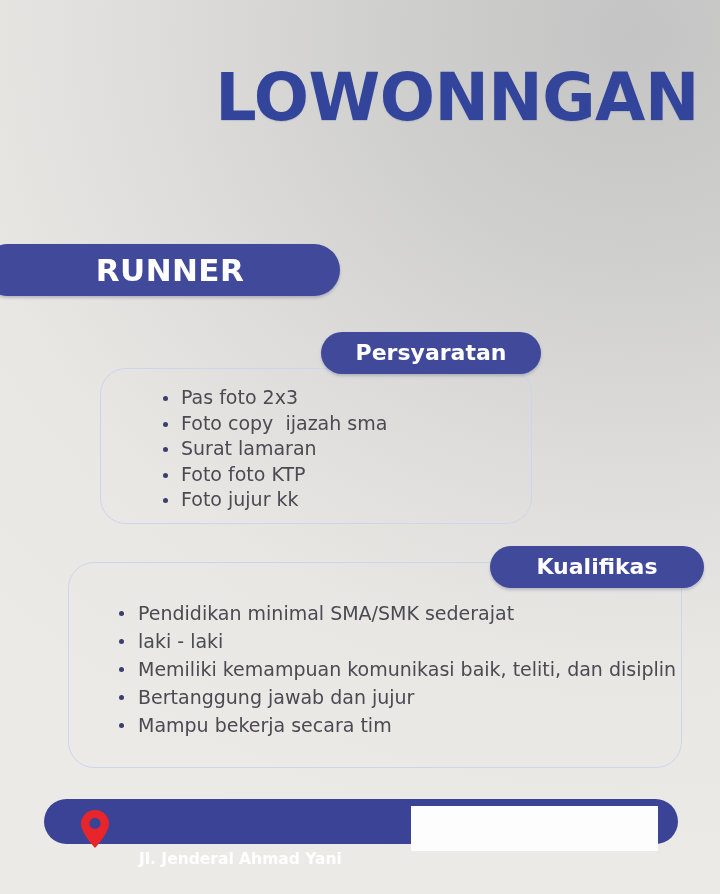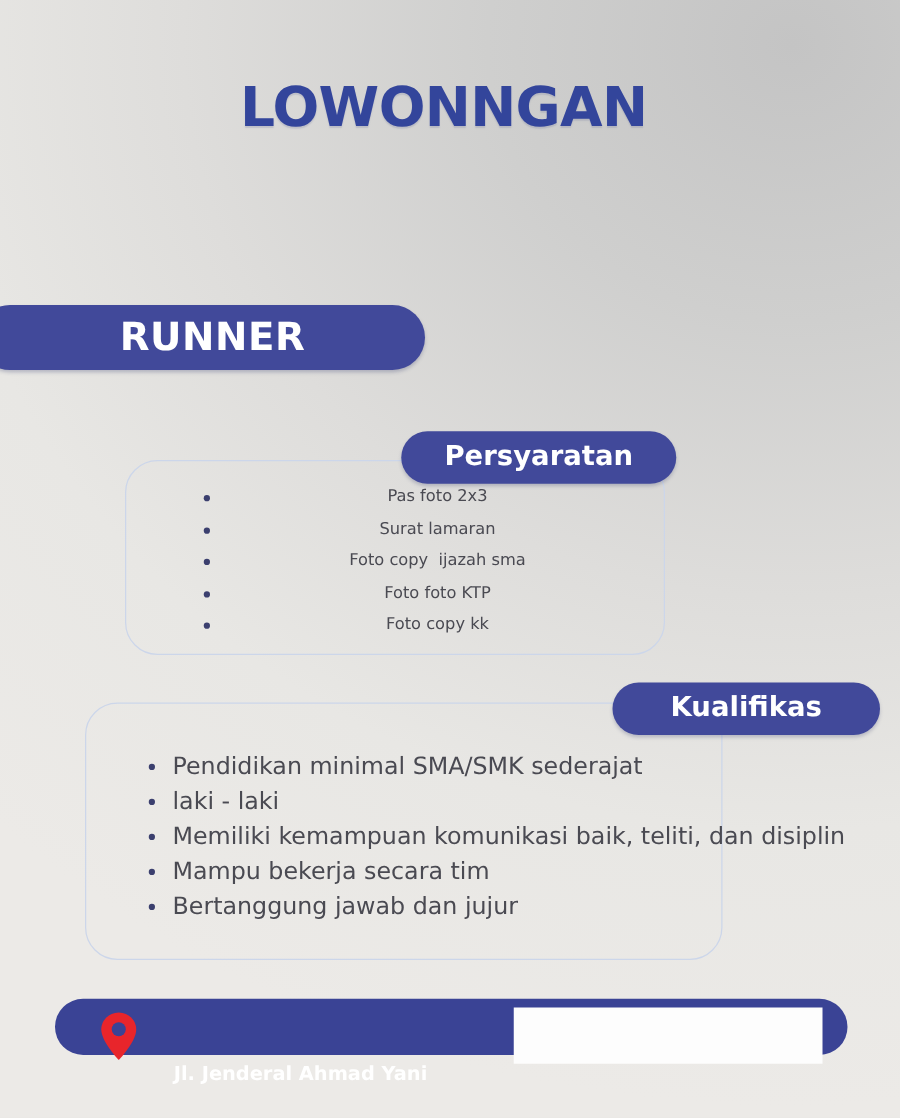--- a/index.html
+++ b/index.html
@@ -56,27 +56,27 @@
     color: #e8252b;
     font-size: 31px;
     font-weight: bold;
     letter-spacing: 0.5px;
     font-family: "DejaVu Sans", sans-serif;
     transform: scaleX(0.94);
   }
 
   .headline {
     position: absolute;
-    right: 18px;
+    right: 8px;
     top: 66px;
     width: 510px;
-    text-align: left;
+    text-align: center;
     color: #33459b;
     font-weight: bold;
-    font-size: 44px;
+    font-size: 65px;
     line-height: 0.97;
     letter-spacing: -0.5px;
     font-family: "DejaVu Sans", sans-serif;
     text-shadow: 0 1px 1px rgba(120,125,160,0.28);
   }
   .headline-line-1 { display: block; }
   .headline-line-2 { display: block; }
 
   
   .role-pill {
@@ -141,34 +141,33 @@
   }
   .card-list li::before {
     content: "";
     position: absolute;
     background: #3b3f6e;
     border-radius: 50%;
   }
 
   
   .req-card   { left: 100px; top: 368px; width: 432px; height: 156px; }
-  .req-pill   { left: 321px; top: 345px; width: 220px; }
+  .req-pill   { left: 321px; top: 332px; width: 220px; }
   .req-list   { left: 58px;  top: 16px;  width: 360px; }
   .req-list li{
-    font-size: 13px;
+    font-size: 19px;
     line-height: 25.5px;
     padding-left: 22px;
-    text-align: center;
   }
   .req-list li::before {
     left: 4px; top: 11px; width: 5px; height: 5px;
   }
 
   
-  .qual-card  { left: 68px;  top: 562px; width: 510px; height: 206px; }
+  .qual-card  { left: 68px;  top: 562px; width: 614px; height: 206px; }
   .qual-pill  { left: 490px; top: 546px; width: 214px; }
   .qual-list  { left: 45px;  top: 36px;  width: 560px; }
   .qual-list li{
     font-size: 19px;
     line-height: 28px;
     padding-left: 24px;
   }
   .qual-list li::before {
     left: 5px; top: 12px; width: 5px; height: 5px;
   }
@@ -223,37 +222,37 @@
     </div>
   </div>
 
   <div class="role-pill">
     <span class="role-pill-label">RUNNER</span>
   </div>
 
   <div class="card req-card">
     <ul class="card-list req-list">
       <li>Pas foto 2x3</li>
+      <li>Foto copy  ijazah sma</li>
       <li>Surat lamaran</li>
-      <li>Foto copy  ijazah sma</li>
       <li>Foto foto KTP</li>
-      <li>Foto copy kk</li>
+      <li>Foto jujur kk</li>
     </ul>
   </div>
   <div class="card-pill req-pill">
     <span class="card-pill-label">Persyaratan</span>
   </div>
 
   <div class="card qual-card">
     <ul class="card-list qual-list">
       <li>Pendidikan minimal SMA/SMK sederajat</li>
       <li>laki - laki</li>
       <li>Memiliki kemampuan komunikasi baik, teliti, dan disiplin</li>
+      <li>Bertanggung jawab dan jujur</li>
       <li>Mampu bekerja secara tim</li>
-      <li>Bertanggung jawab dan jujur</li>
     </ul>
   </div>
   <div class="card-pill qual-pill">
     <span class="card-pill-label">Kualifikas</span>
   </div>
 
   <div class="footer-bar">
     <div class="pin-icon">
       <svg viewBox="0 0 30 40" width="30" height="40" aria-hidden="true">
         <path d="M15 1 C7.3 1 1 7.1 1 14.6 C1 24.4 15 39 15 39 C15 39 29 24.4 29 14.6 C29 7.1 22.7 1 15 1 Z" fill="#e8252b"></path>

